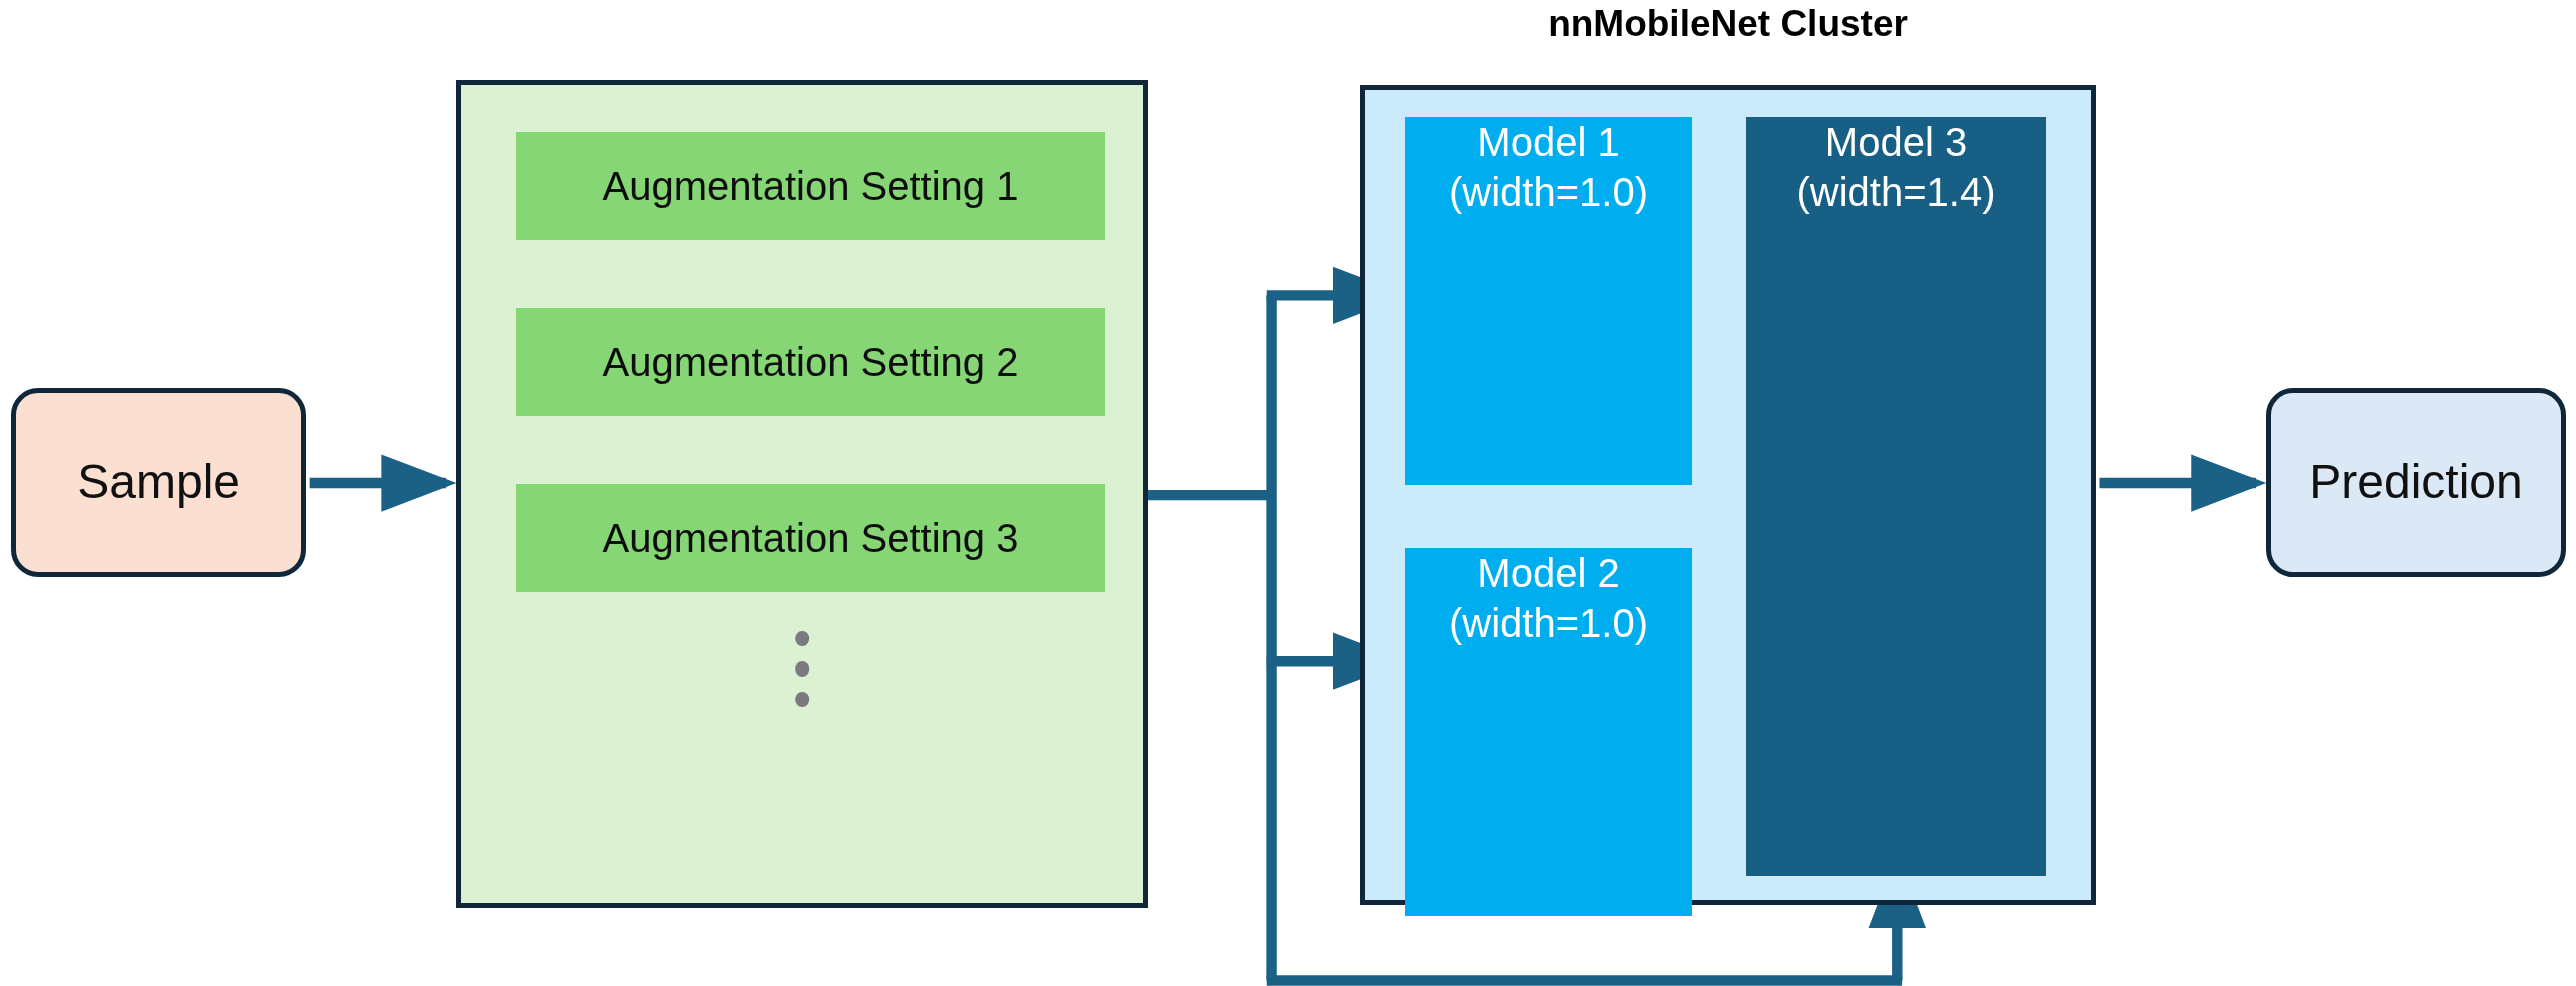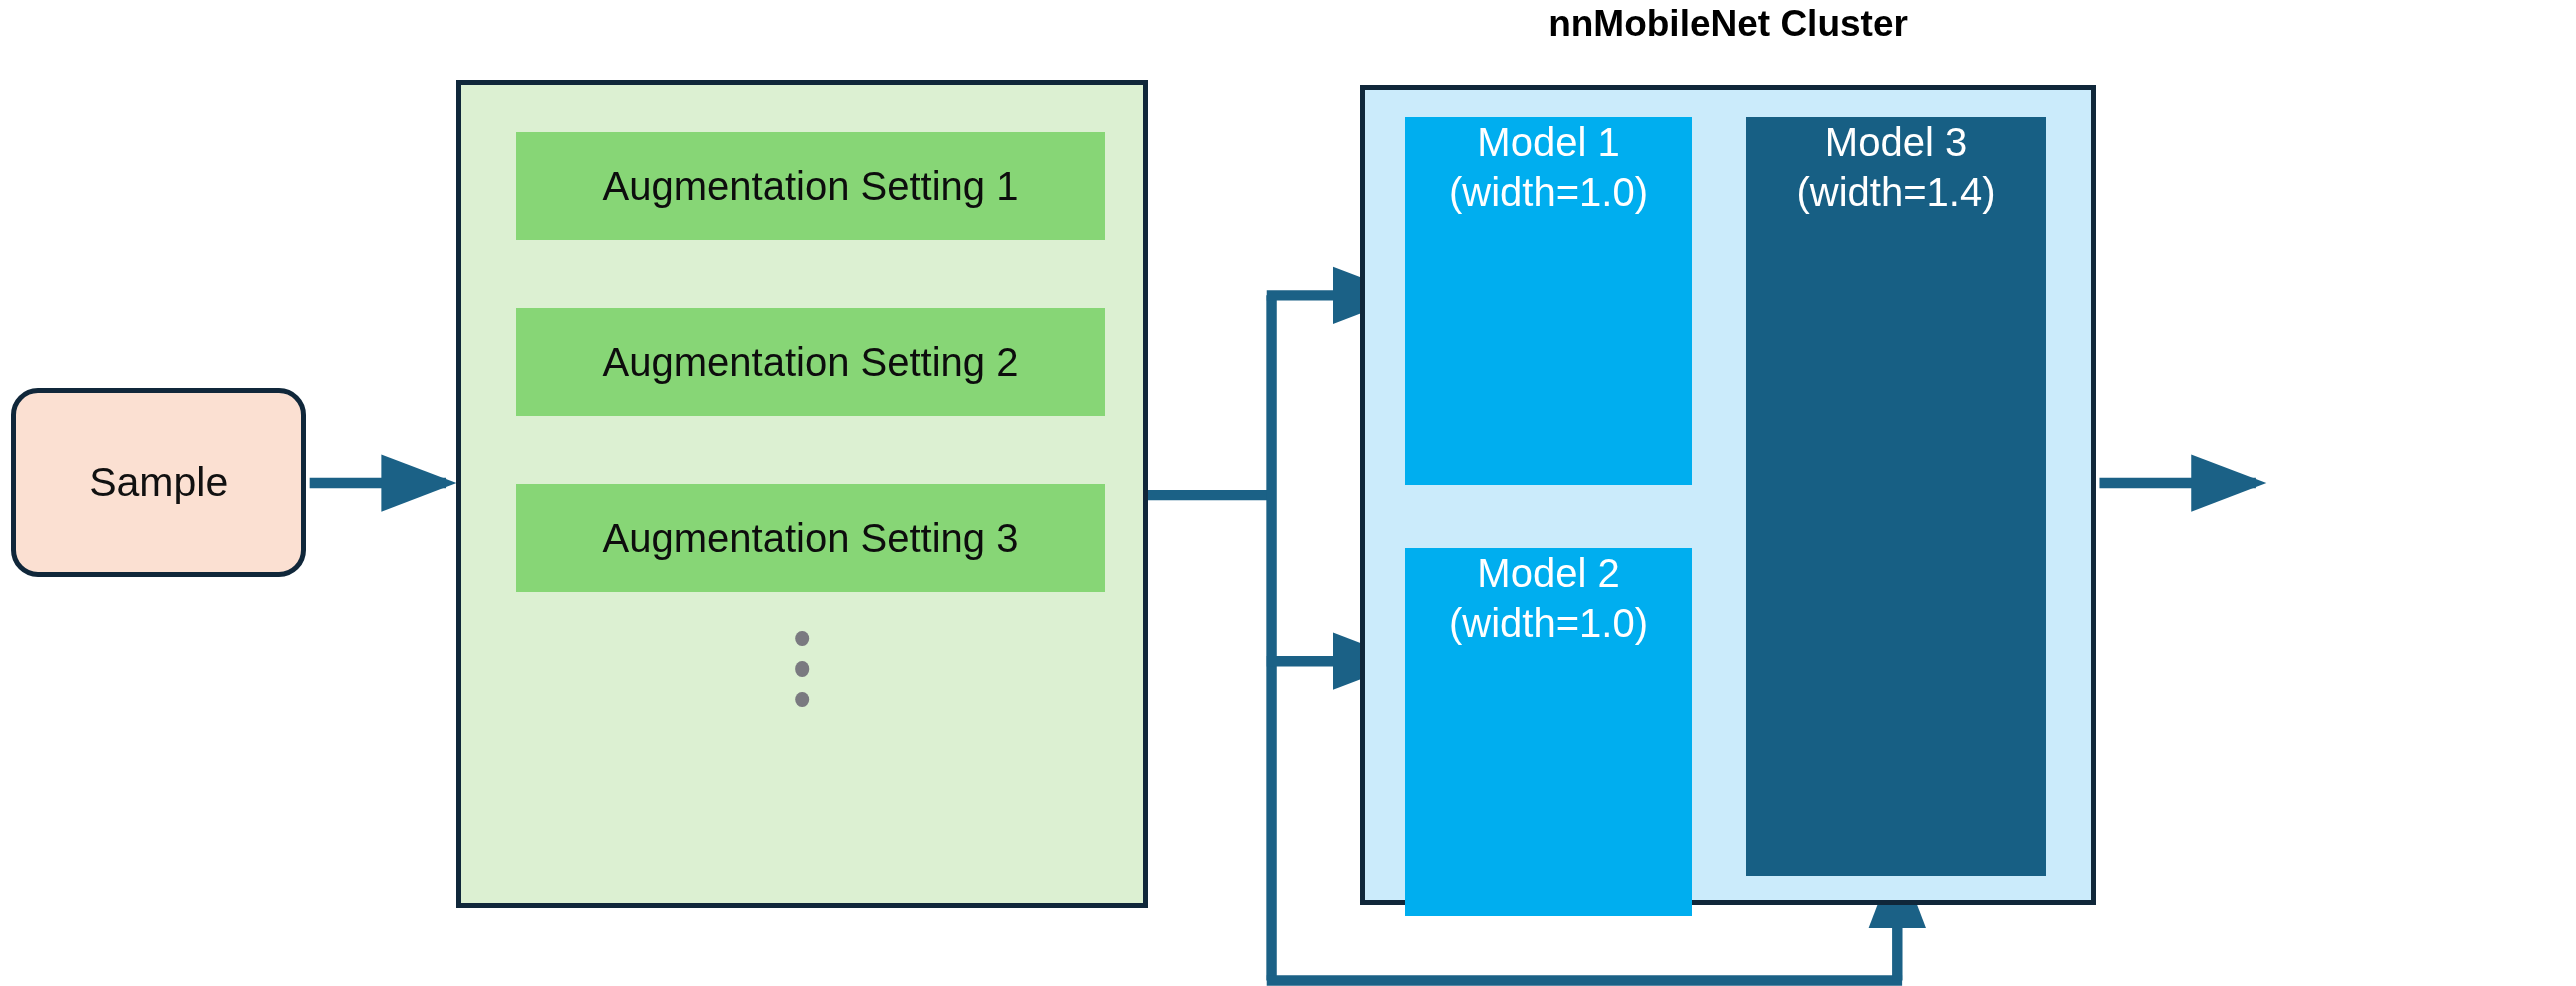--- a/index.html
+++ b/index.html
@@ -31,21 +31,21 @@
 
   
   #sample-node {
     left: 11.2px;
     top: 388px;
     width: 295px;
     height: 189px;
     background: #fbe0d2;
     border: 5.6px solid #10273a;
     border-radius: 27px;
-    font-size: 41px;
+    font-size: 48px;
     color: #111111;
   }
 
   
   #prediction-node {
     left: 2266px;
     top: 388px;
     width: 300px;
     height: 189px;
     background: #dbe8f5;
@@ -258,15 +258,18 @@
     </div>
 
     <div class="model-box" id="model-3-box">
       <div>
         <div>Model 3</div>
         <div>(width=1.4)</div>
       </div>
     </div>
   </div>
 
+  <div class="node" id="prediction-node">
+    <span>Prediction</span>
+  </div>
 
 </div>
 
 
 </body></html>

